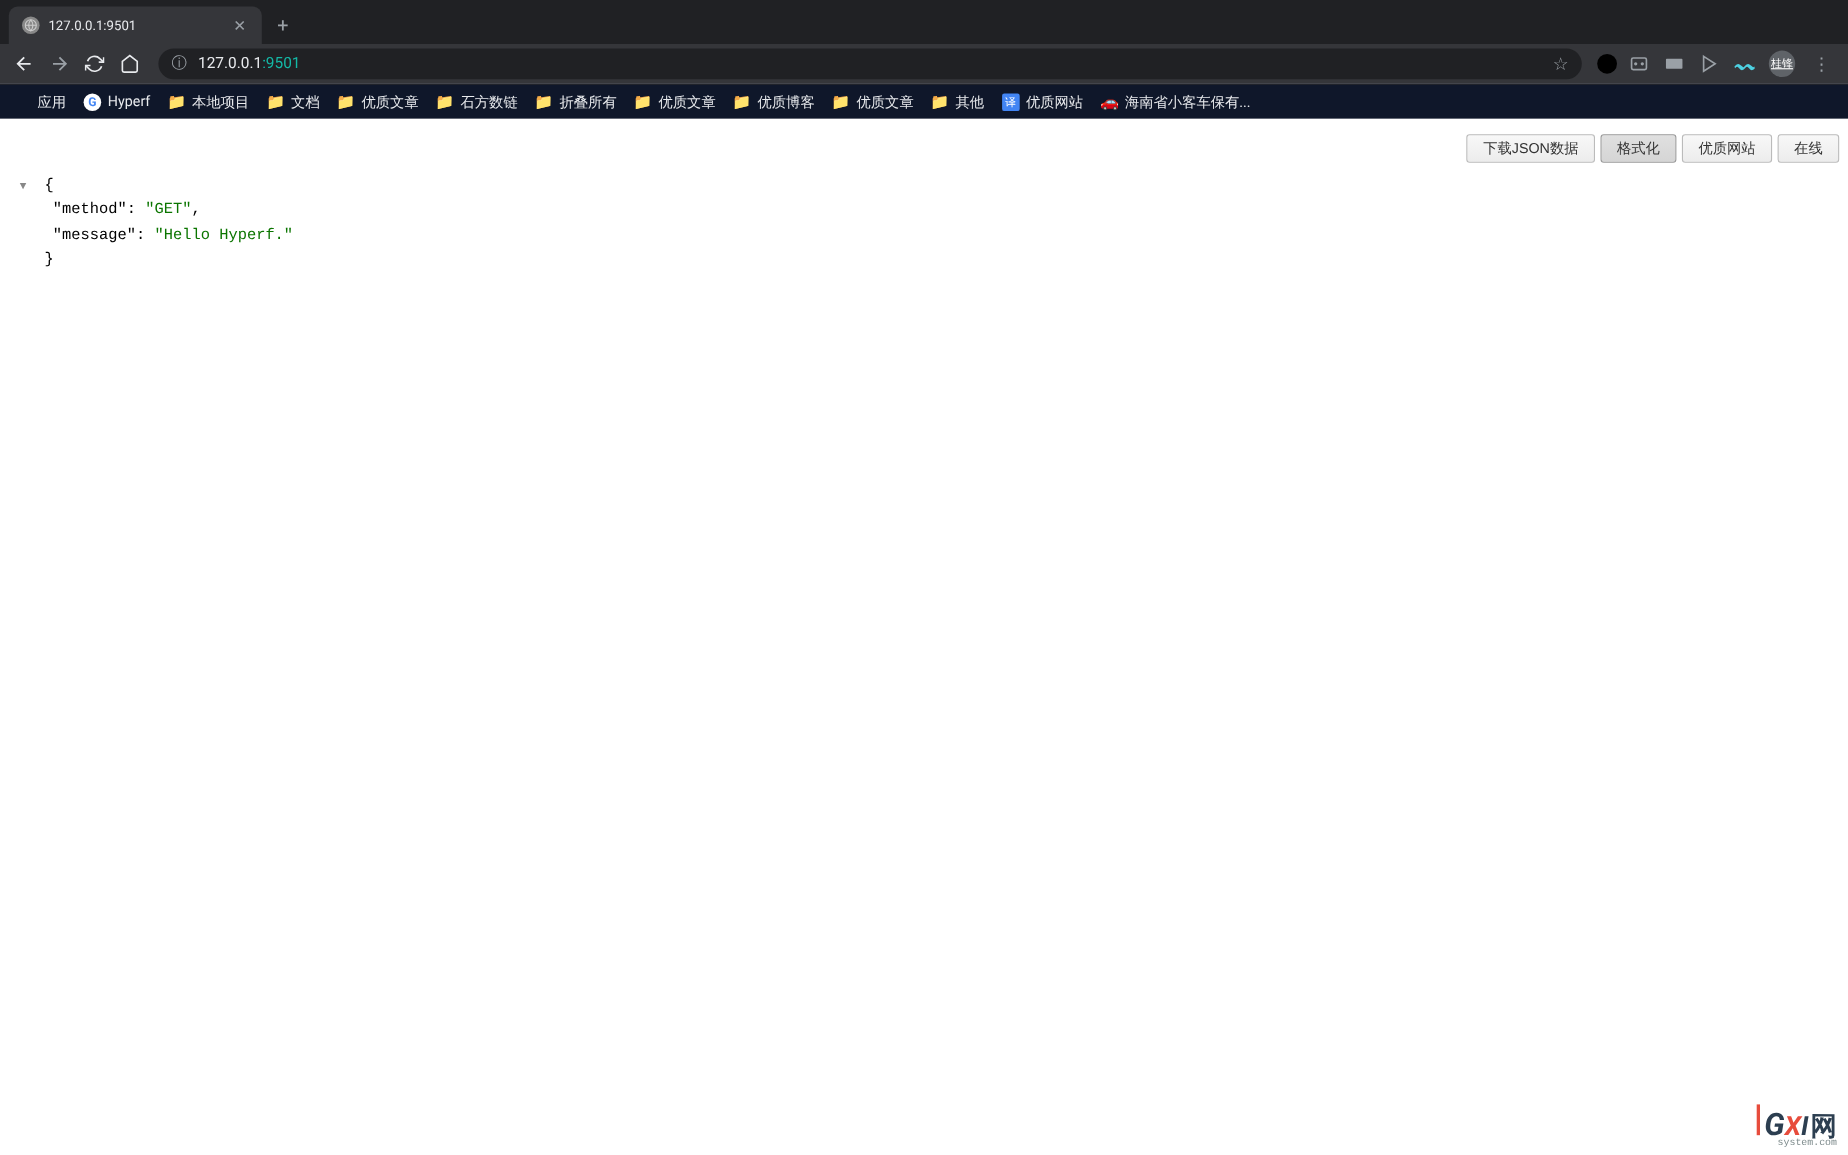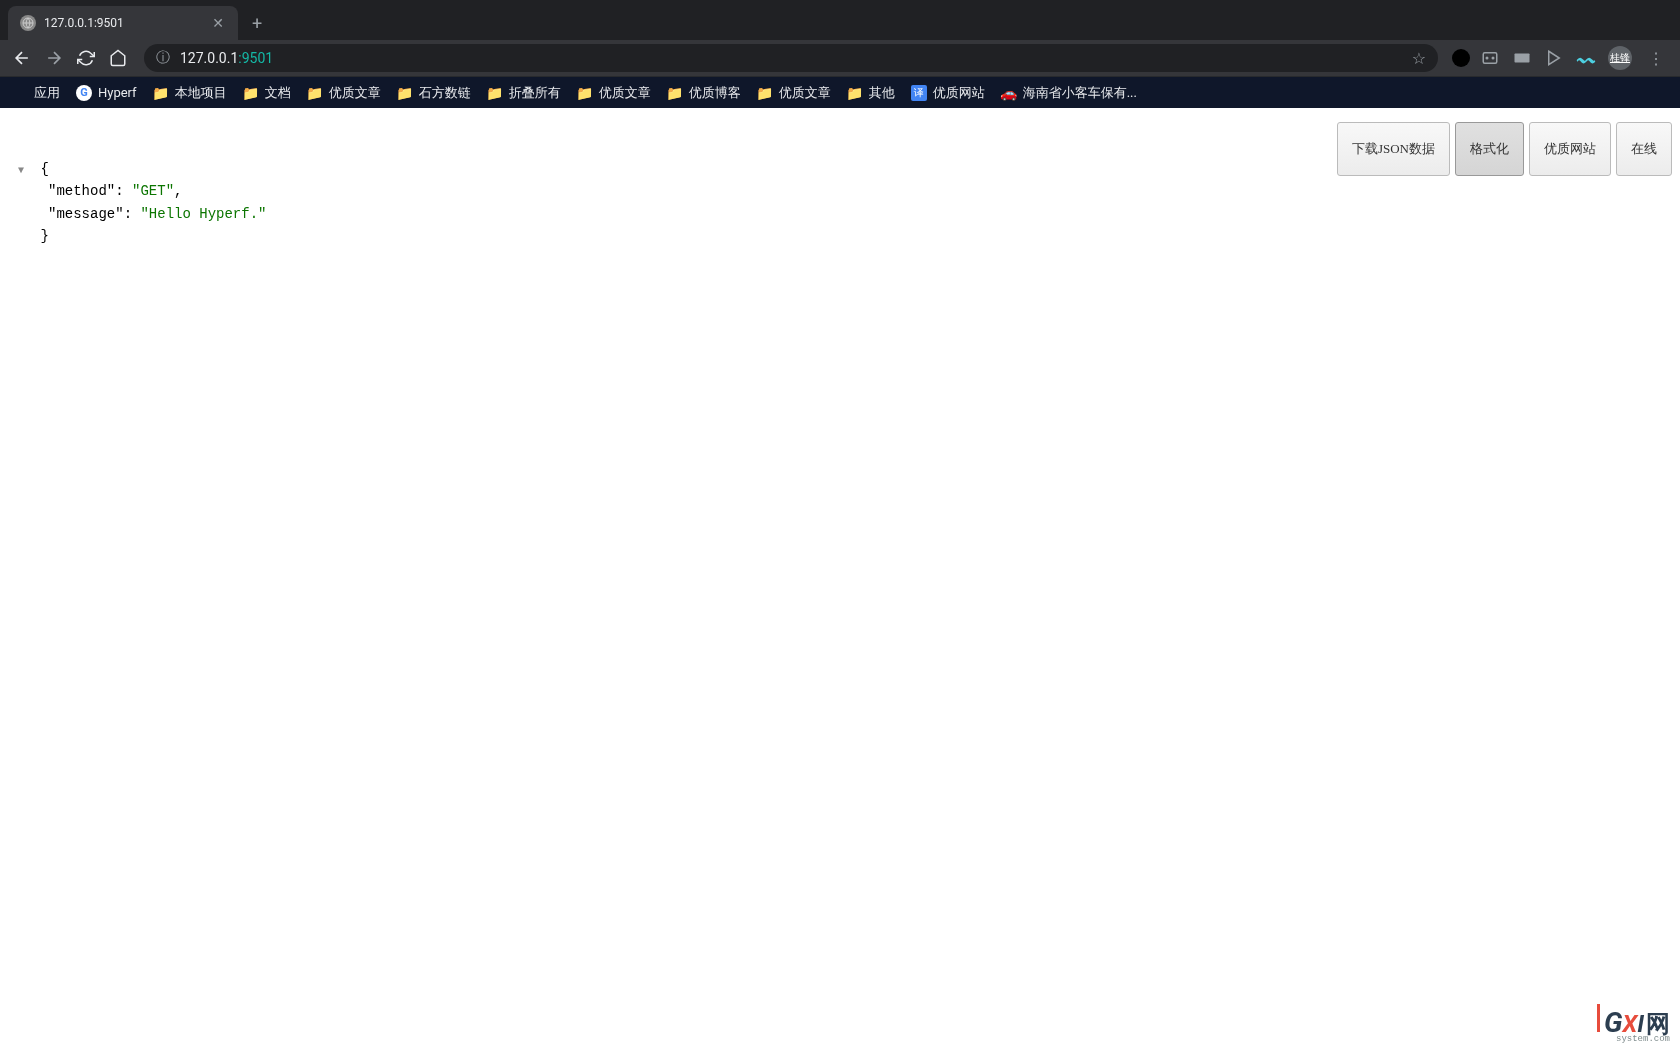--- a/index.html
+++ b/index.html
@@ -236,28 +236,27 @@
     
     
     .json-toolbar {
       position: absolute;
       top: 14px;
       right: 8px;
       display: flex;
       gap: 5px;
     }
     .json-btn {
-      padding: 17px 14px;
+      padding: 3px 14px;
       font-size: 13px;
       background: linear-gradient(#f8f8f8, #ececec);
       border: 1px solid #bbb;
       border-radius: 3px;
       cursor: pointer;
       color: #333;
-      font-family: Liberation Serif, serif;
     }
     .json-btn.active {
       background: linear-gradient(#e0e0e0, #d5d5d5);
       border-color: #999;
     }
     
     
     .json-view {
       padding: 50px 0 0 18px;
       font-family: "Courier New", monospace;

